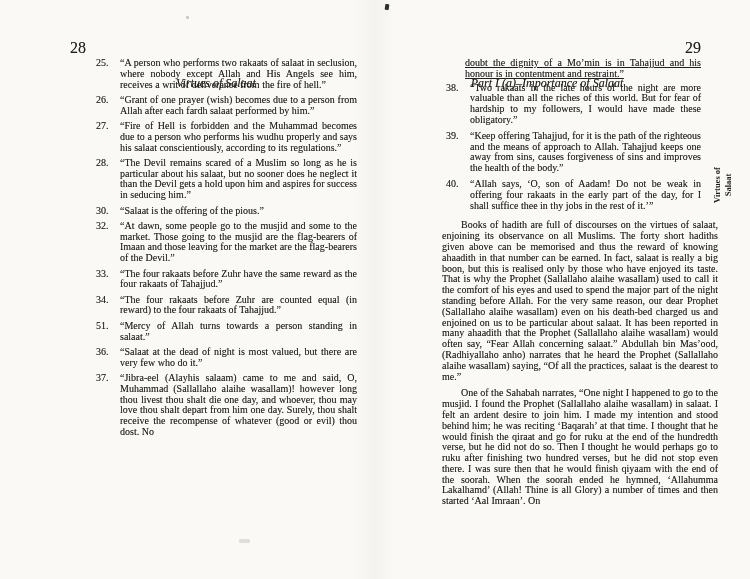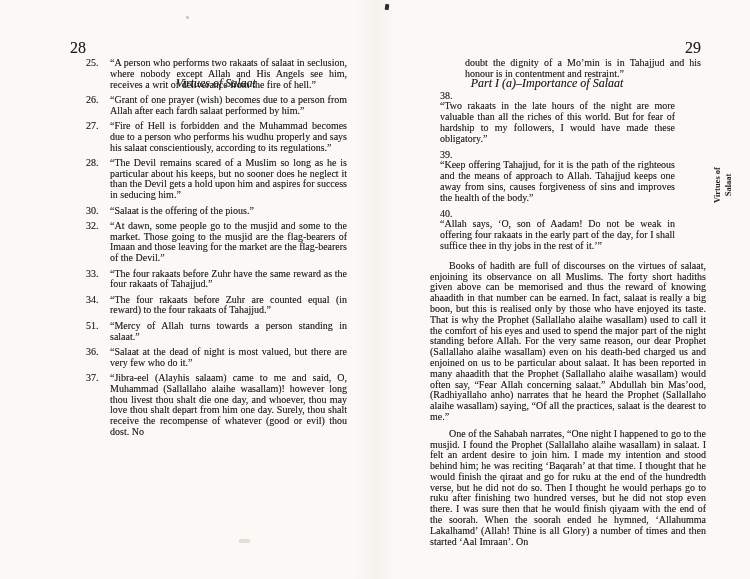--- a/index.html
+++ b/index.html
@@ -22,31 +22,31 @@
   #left-title{left:85px;width:262px;}
   #right-title{left:38px;width:268px;}
   #right-pagenum{left:310px;top:39px;text-align:center;}
   .pagenum{position:absolute;font-size:16px;}
 
   
   .bodytext{font-size:10px;line-height:10.8px;}
 
   
   .hadith-list{position:absolute;top:58px;}
-  #page-left .hadith-list{left:86px;width:261px;}
+  #page-left .hadith-list{left:96px;width:261px;}
   .item{display:flex;margin-bottom:4.5px;}
   .num{flex:none;width:24px;}
   .txt{flex:1;text-align:justify;}
 
   
   #right-content{position:absolute;left:50px;top:58px;width:276px;}
-  #continuation{margin-left:40px;width:236px;text-align:justify;margin-bottom:11px;}
-  #right-content .item{margin-left:15px;margin-bottom:5px;flex-direction:column;}
+  #continuation{margin-left:40px;width:236px;text-align:justify;margin-bottom:3px;text-decoration:underline;}
+  #right-content .item{margin-left:21px;margin-bottom:5px;}
   #right-content .item .txt{max-width:235px;}
-  .para{width:276px;text-align:justify;text-indent:19px;margin:0 0 6px 5px;}
+  .para{width:276px;text-align:justify;text-indent:19px;margin:0 0 6px 17px;}
   #para-1{margin-top:9px;}
 
   
   #side-tab{
     position:absolute;left:695px;top:172px;width:60px;height:26px;
     transform:rotate(-90deg);
     font-size:8.5px;font-weight:bold;line-height:10.5px;
     text-align:center;color:#1c1c1c;
   }
 
@@ -81,21 +81,21 @@
     <div class="item">
       <span class="num">26.</span>
       <span class="txt">“Grant of one prayer (wish) becomes due to a person from Allah after each fardh salaat performed by him.”</span>
     </div>
     <div class="item">
       <span class="num">27.</span>
       <span class="txt">“Fire of Hell is forbidden and the Muhammad becomes due to a person who performs his wudhu properly and says his salaat conscientiously, according to its regulations.”</span>
     </div>
     <div class="item">
       <span class="num">28.</span>
-      <span class="txt">“The Devil remains scared of a Muslim so long as he is particular about his keeps, but no sooner does he neglect it than the Devil gets a hold upon him and aspires for success in seducing him.”</span>
+      <span class="txt">“The Devil remains scared of a Muslim so long as he is particular about his salaat, but no sooner does he neglect it than the Devil gets a hold upon him and aspires for success in seducing him.”</span>
     </div>
     <div class="item">
       <span class="num">30.</span>
       <span class="txt">“Salaat is the offering of the pious.”</span>
     </div>
     <div class="item">
       <span class="num">32.</span>
       <span class="txt">“At dawn, some people go to the musjid and some to the market. Those going to the musjid are the flag-bearers of Imaan and those leaving for the market are the flag-bearers of the Devil.”</span>
     </div>
     <div class="item">

